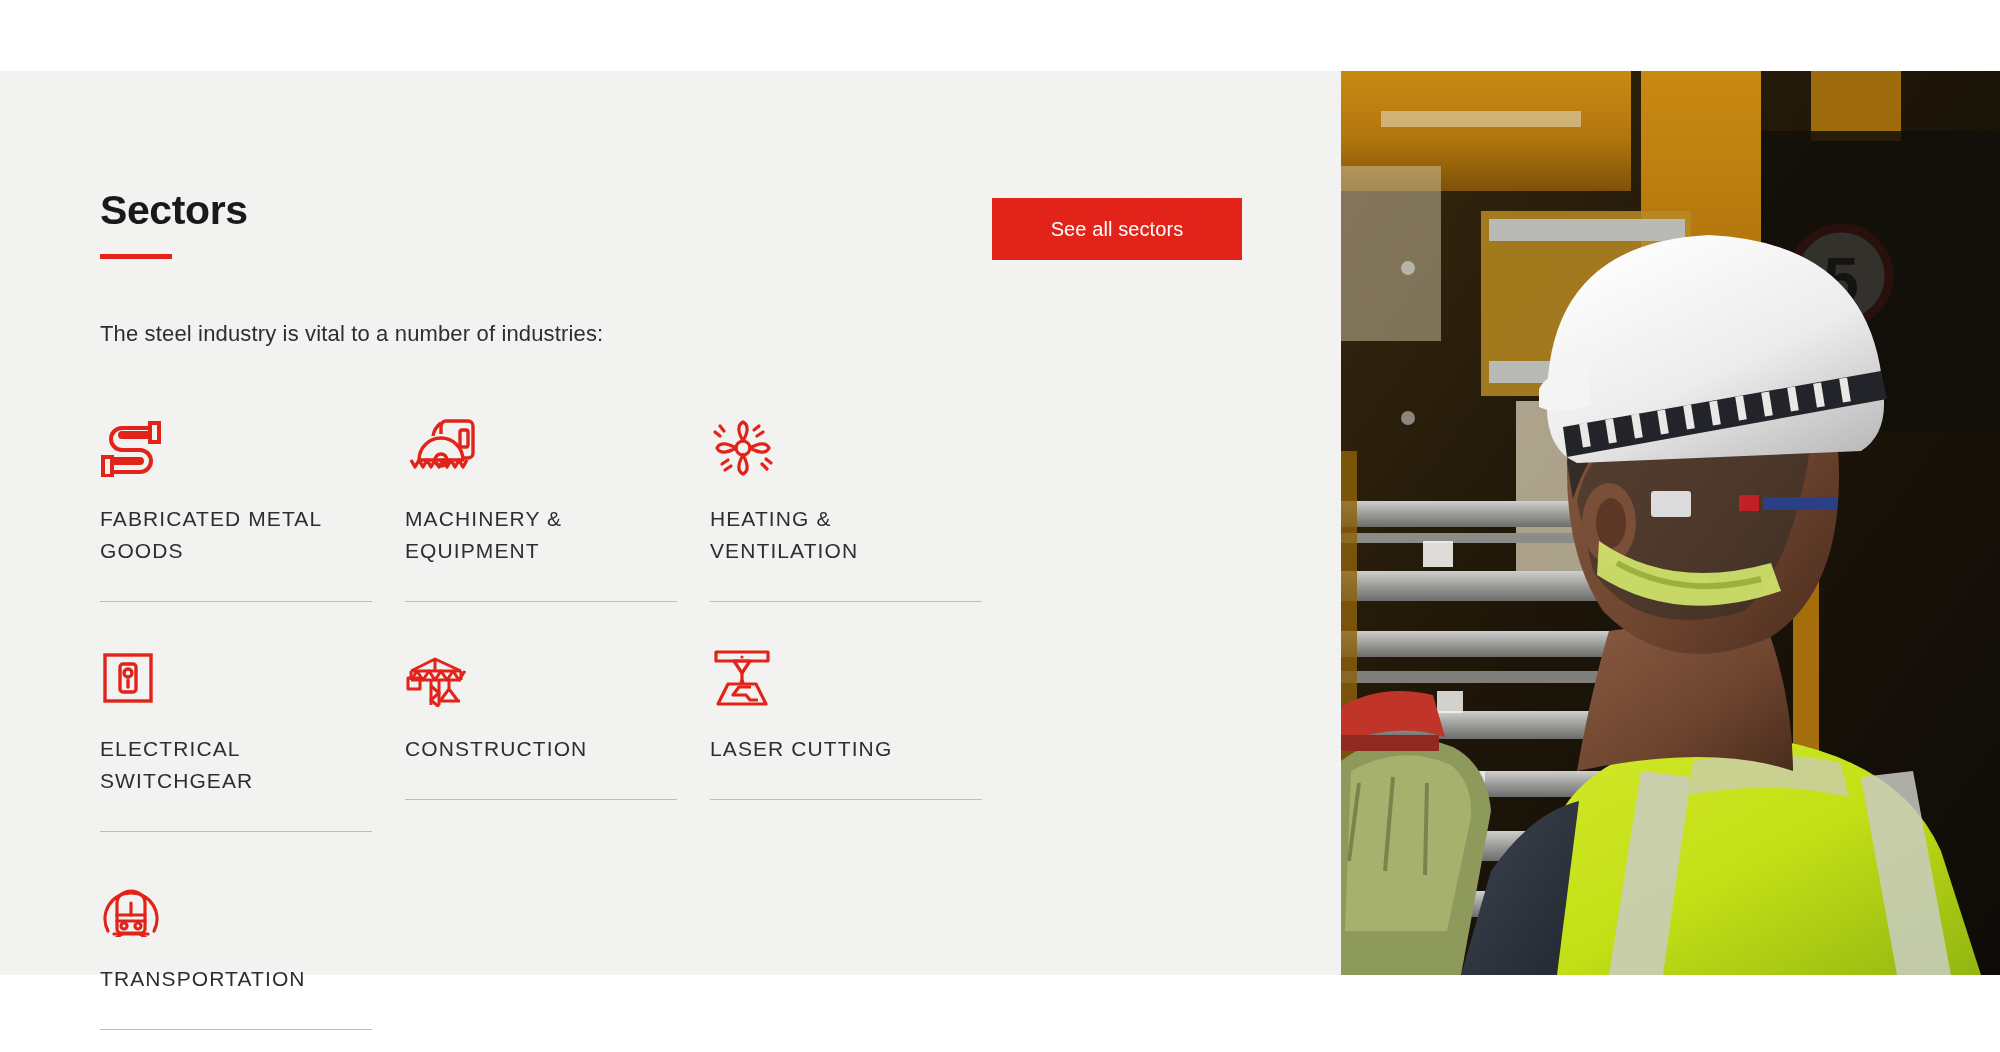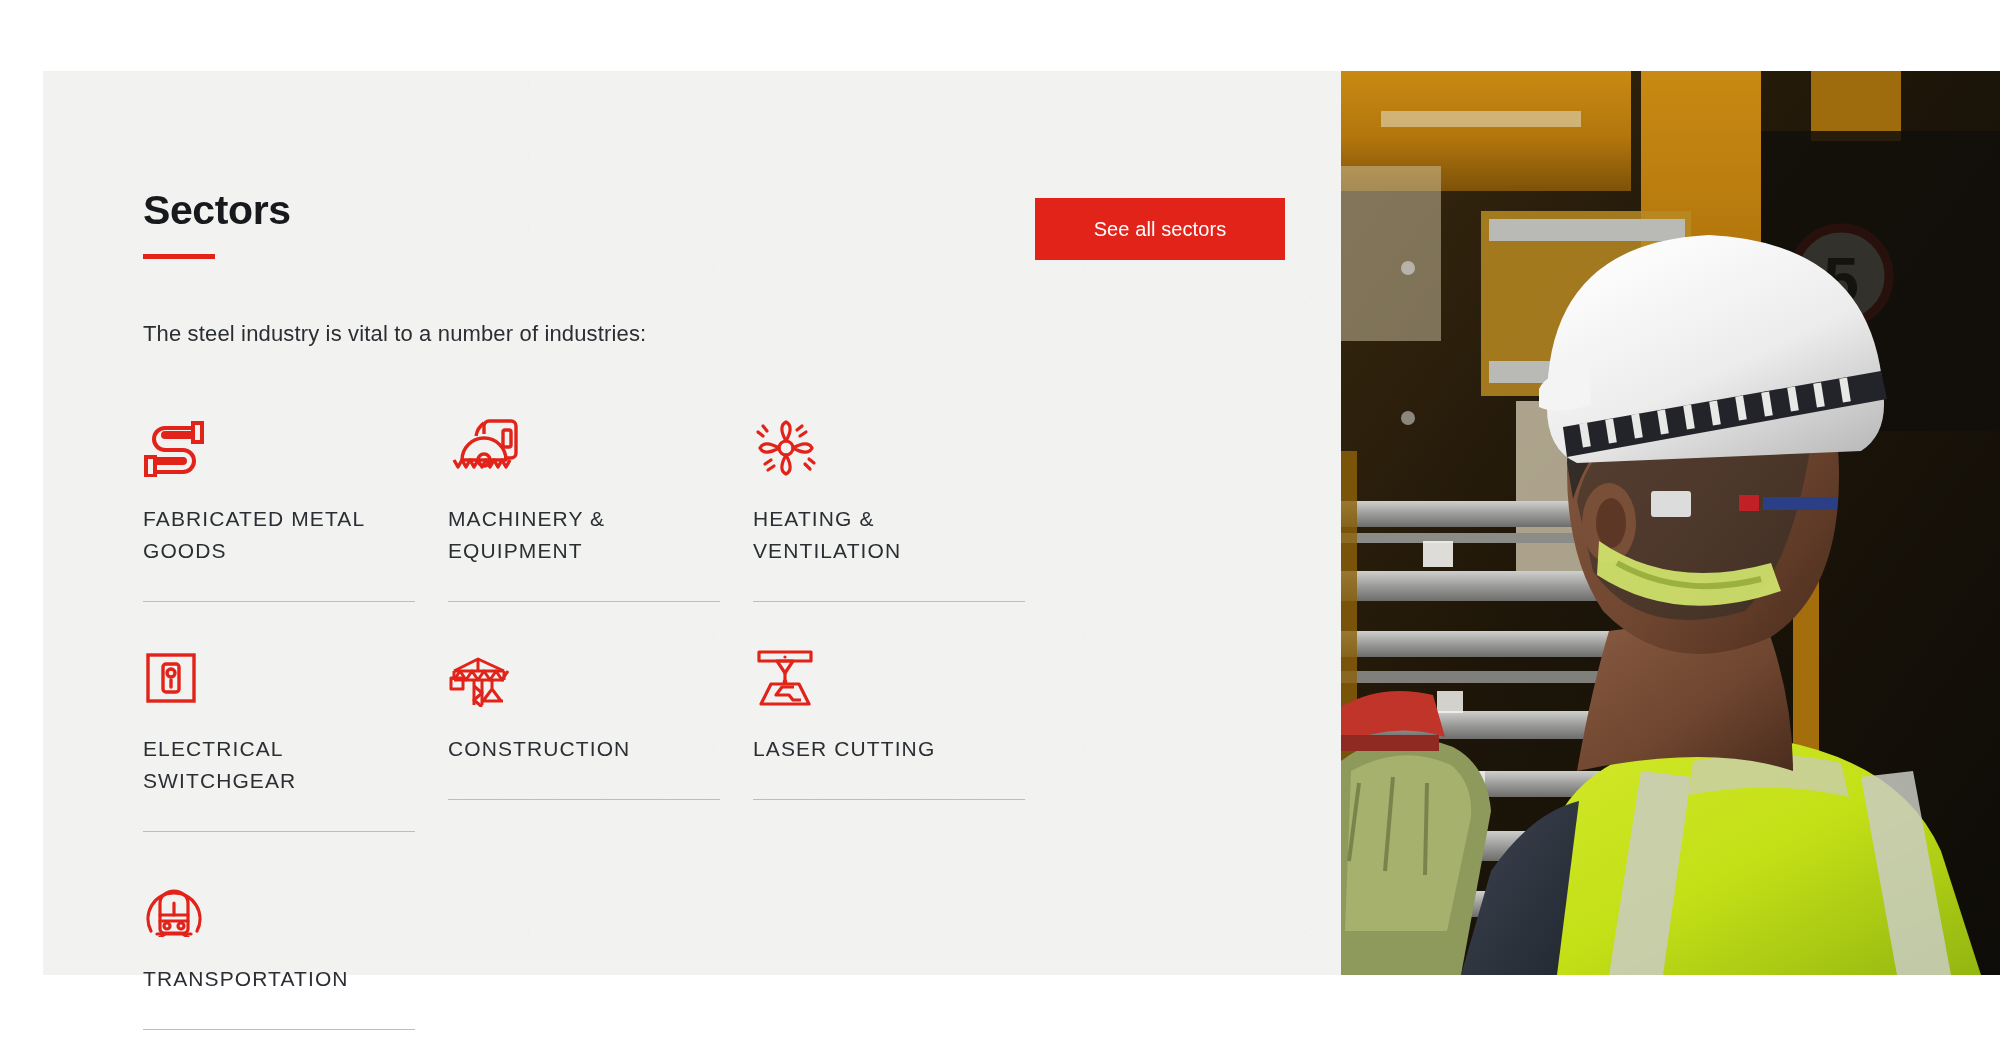--- a/index.html
+++ b/index.html
@@ -20,21 +20,20 @@
   }
 
   
   .panel {
     position: absolute;
     left: 0;
     top: 71px;
     width: 1341px;
     height: 904px;
     background: #f2f2f1;
-    margin-left: 43px;
   }
   .panel::after {
     
     content: "";
     position: absolute;
     inset: 0;
     pointer-events: none;
     background-image:
       radial-gradient(circle at 12% 28%, rgba(0,0,0,.012) 0 1px, transparent 1px),
       radial-gradient(circle at 63% 71%, rgba(0,0,0,.012) 0 1px, transparent 1px),

